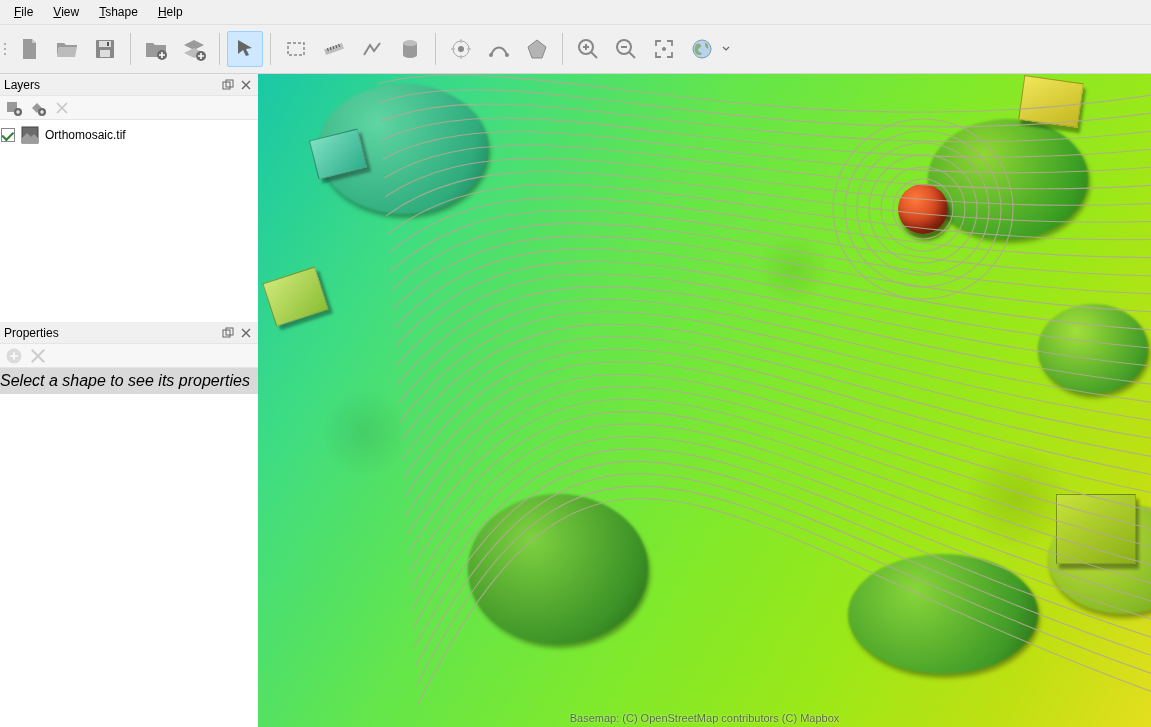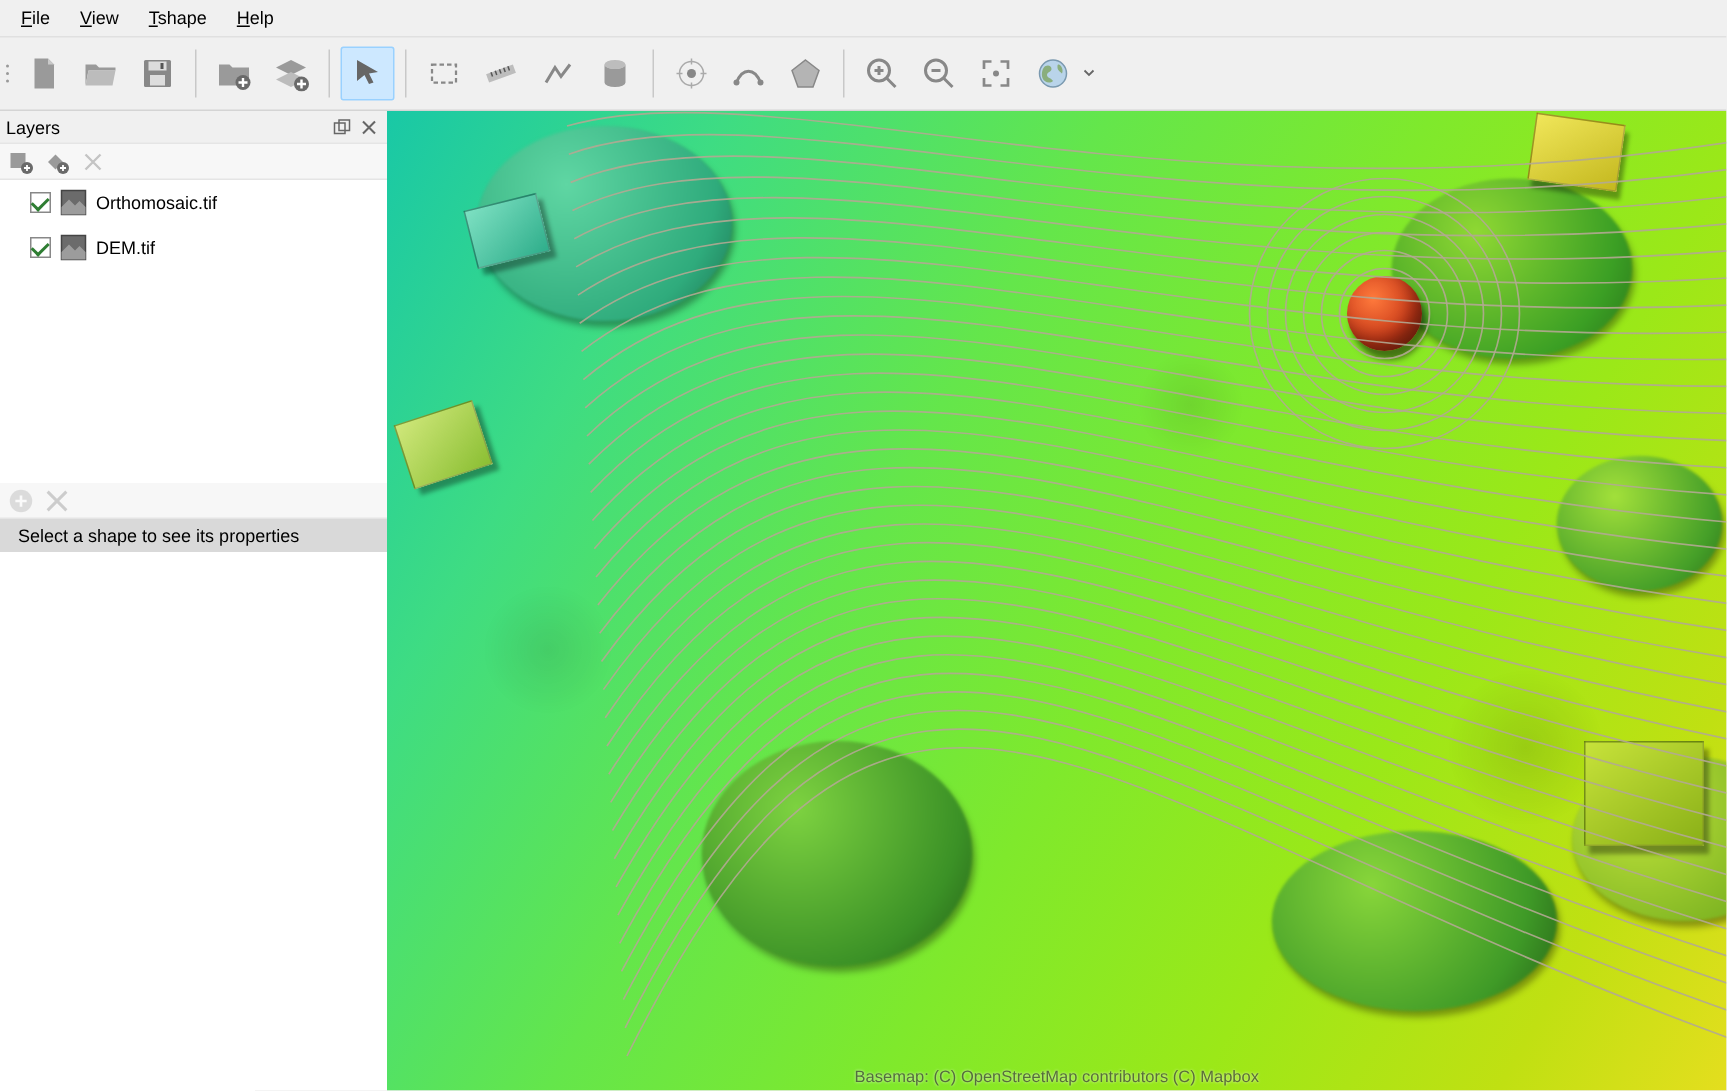--- a/index.html
+++ b/index.html
@@ -24,32 +24,32 @@
   .panel .header { height: 22px; background:#f0f0f0; display:flex; align-items:center; padding: 0 4px; border-bottom:1px solid #e5e5e5; }
   .panel .header .title { flex:1; font-size:12px; }
   .panel .header .hbtn { width:16px; height:16px; display:flex; align-items:center; justify-content:center; margin-left:2px; }
   .panel .header .hbtn svg { width:12px; height:12px; }
   
   .layers-panel { flex: 0 0 248px; display:flex; flex-direction:column; background:#fff; }
   .layers-tool { height:24px; background:#f7f7f7; border-bottom:1px solid #e5e5e5; display:flex; align-items:center; padding:0 4px; gap:4px;}
   .layers-tool .lt { width:20px; height:20px; display:flex; align-items:center; justify-content:center; }
   .layers-tool svg { width:16px; height:16px;}
   .layer-list { flex:1; overflow:auto; }
-  .layer-row { height:30px; display:flex; align-items:center; padding:0 20px; gap:6px;}
+  .layer-row { height:30px; display:flex; align-items:center; padding:0 1px; gap:6px;}
   .layer-row .chk { width:14px; height:14px; border:1px solid #888; background:#fff; display:flex; align-items:center; justify-content:center;}
   .layer-row .chk.checked::after { content:""; display:block; width:9px; height:5px; border-left:2px solid #2e7d32; border-bottom:2px solid #2e7d32; transform: rotate(-45deg) translate(0,-1px);}
   .layer-row .licon { width:18px; height:18px; display:flex; align-items:center; justify-content:center;}
   .layer-row .licon svg { width:18px; height:18px;}
   .layer-row .lname { font-size:12px;}
   .layer-row.active .lname { font-weight:600;}
   
   .props-panel { flex:1; display:flex; flex-direction:column; }
   .props-tool { height:24px; background:#f7f7f7; border-bottom:1px solid #e5e5e5; display:flex; align-items:center; padding:0 4px; gap:4px;}
   .props-tool .pt { width:20px; height:20px; display:flex; align-items:center; justify-content:center; opacity:.45;}
-  .props-hint { background:#d9d9d9; padding:4px 12px; font-size:12px;}
+  .props-hint { background:#d9d9d9; padding:4px 0; font-size:16px;font-style:italic;}
   .props-body { flex:1; background:#fff;}
   
   .viewport { flex:1; position:relative; overflow:hidden; background: linear-gradient(120deg,#19c8a6 0%, #3edc83 18%, #64e64b 38%, #7fe92c 55%, #9be818 72%, #c0e012 88%, #e4de1e 100%); }
   
   .viewport::before { content:""; position:absolute; inset:0;
      background-image: radial-gradient(circle at 20% 10%, rgba(0,0,0,.10) 0, transparent 4%),
                        radial-gradient(circle at 60% 30%, rgba(0,0,0,.08) 0, transparent 5%),
                        radial-gradient(circle at 85% 65%, rgba(0,0,0,.10) 0, transparent 6%),
                        radial-gradient(circle at 35% 80%, rgba(0,0,0,.09) 0, transparent 6%),
                        radial-gradient(circle at 12% 55%, rgba(0,0,0,.08) 0, transparent 5%);
@@ -279,35 +279,38 @@
             <div class="chk checked"></div>
             <div class="licon">
               <svg viewBox="0 0 18 18">
                 <rect x="1" y="1" width="16" height="16" fill="#6b6b6b"></rect>
                 <rect x="1" y="1" width="16" height="16" fill="none" stroke="#444"></rect>
                 <path d="M1 12l5-5 4 4 3-3 4 4v5H1z" fill="#9c9c9c"></path>
               </svg>
             </div>
             <div class="lname">Orthomosaic.tif</div>
           </div>
-          <div class="layer-row">
-            <div class="chk checked"></div>
-            <div class="licon">
-              <svg viewBox="0 0 18 18">
-                <rect x="1" y="1" width="16" height="16" fill="#6b6b6b"></rect>
-                <rect x="1" y="1" width="16" height="16" fill="none" stroke="#444"></rect>
-                <path d="M1 12l5-5 4 4 3-3 4 4v5H1z" fill="#9c9c9c"></path>
-              </svg>
-            </div>
-            <div class="lname">DEM.tif</div>
-          </div>
         </div>
     </div>
 
     <div class="panel props-panel">
+      <div class="header">
+        <div class="title">Properties</div>
+        <div class="hbtn">
+            <svg viewBox="0 0 12 12">
+              <rect x="1" y="3" width="7" height="7" fill="none" stroke="#666"></rect>
+              <rect x="4" y="1" width="7" height="7" fill="none" stroke="#666"></rect>
+            </svg>
+          </div>
+        <div class="hbtn">
+            <svg viewBox="0 0 12 12">
+              <path d="M2 2l8 8M10 2l-8 8" stroke="#666" stroke-width="1.4"></path>
+            </svg>
+          </div>
+      </div>
       <div class="props-tool">
         <div class="pt">
             <svg viewBox="0 0 16 16">
               <circle cx="8" cy="8" r="6" fill="#bbb"></circle>
               <path d="M8 5v6M5 8h6" stroke="#fff" stroke-width="1.4"></path>
             </svg>
           </div>
         <div class="pt">
             <svg viewBox="0 0 16 16">
               <path d="M3 3l10 10M13 3L3 13" stroke="#999" stroke-width="1.6"></path>

